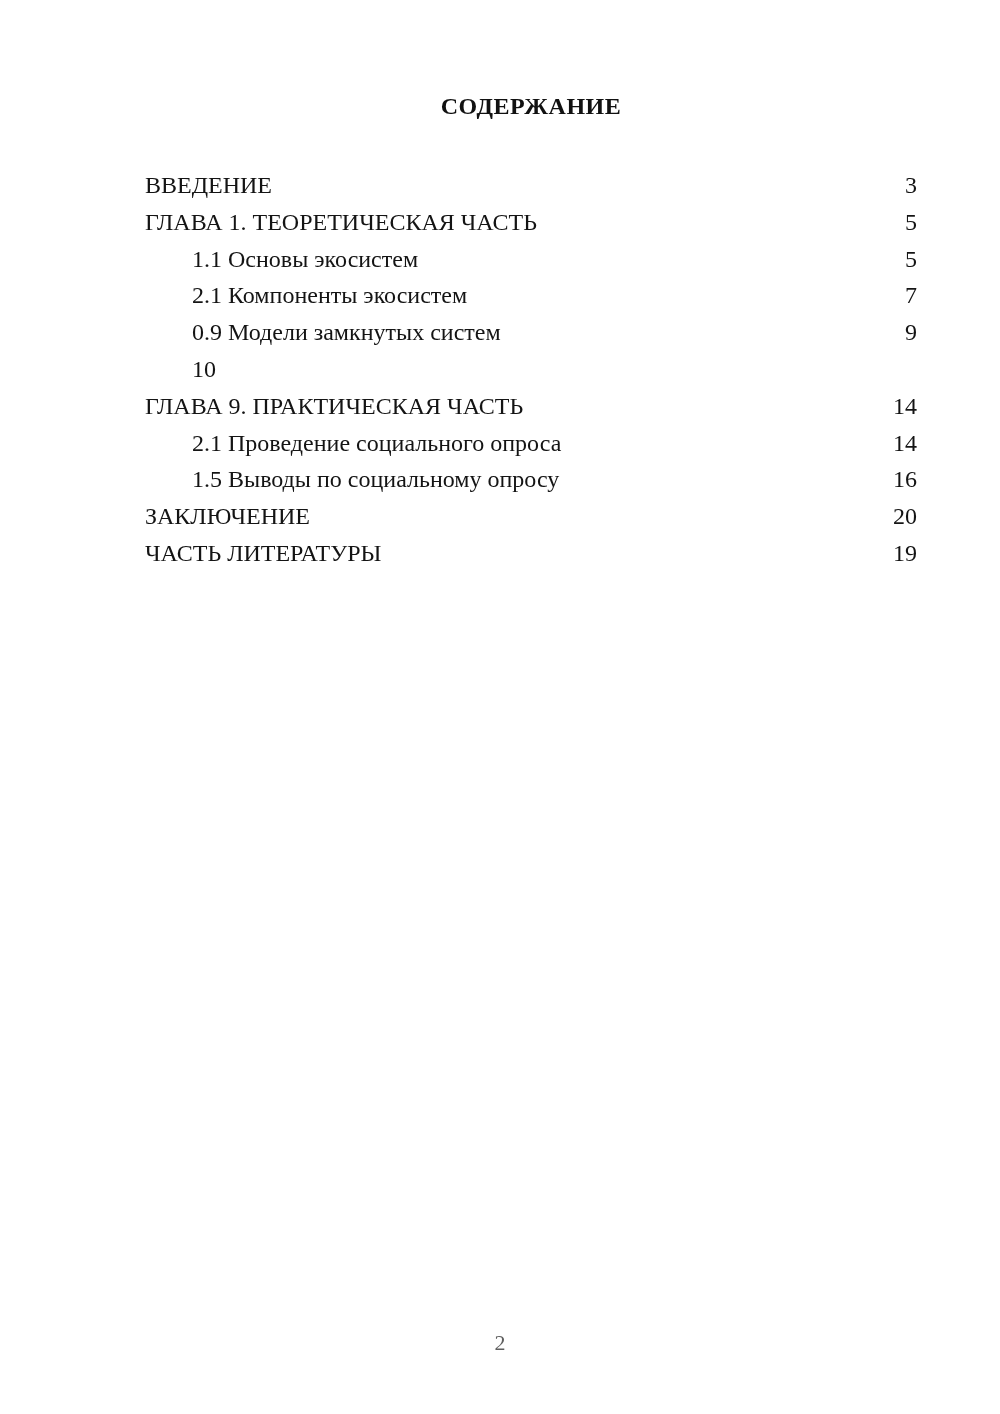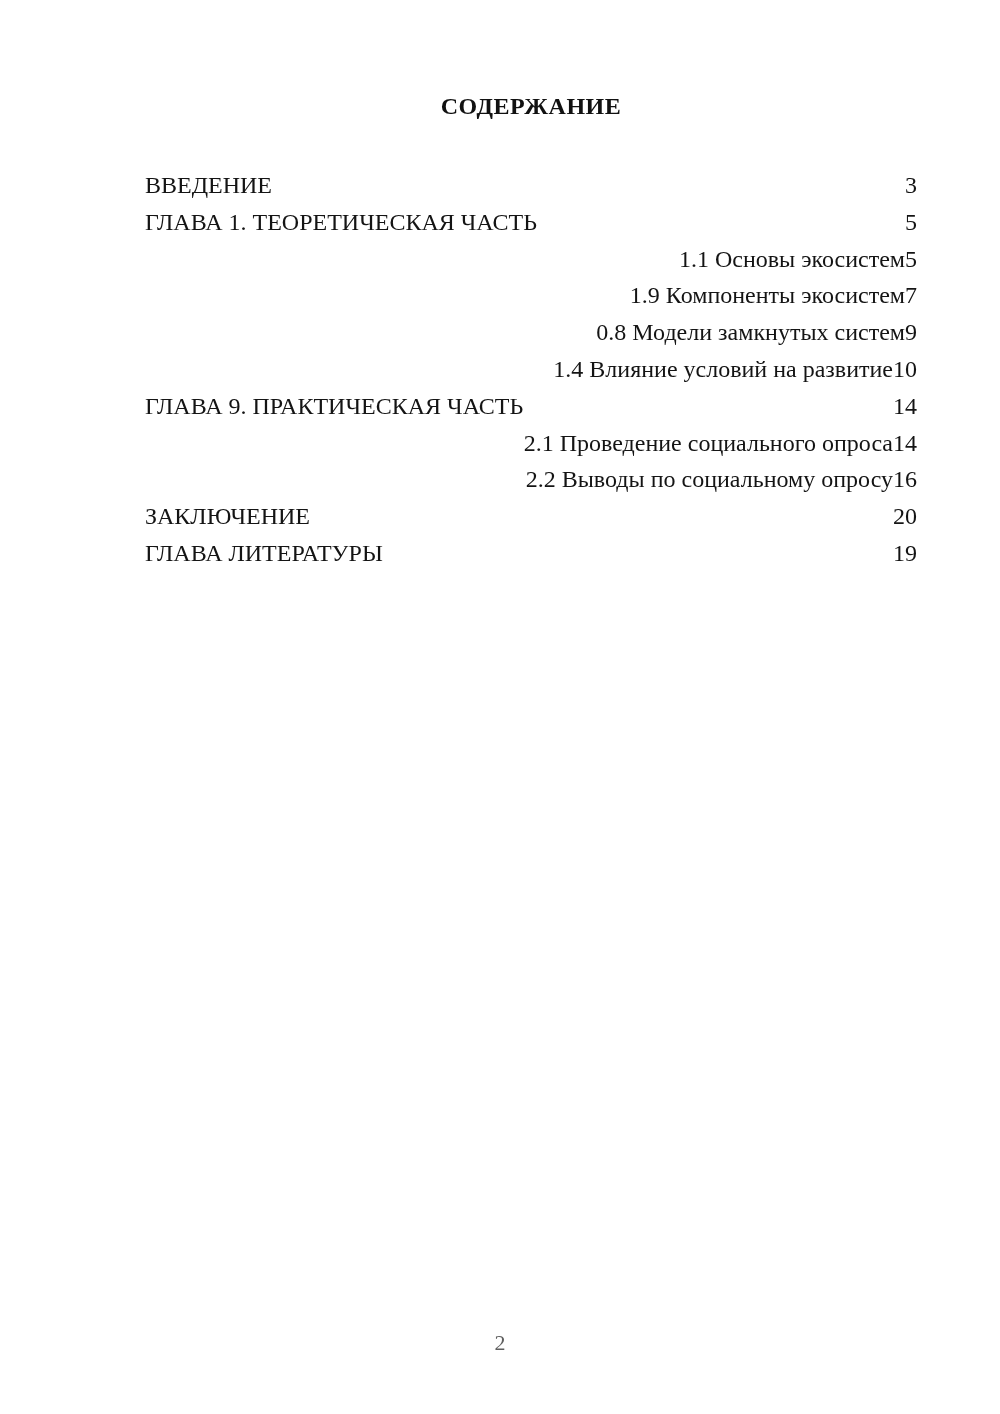--- a/index.html
+++ b/index.html
@@ -38,21 +38,20 @@
     display: flex;
     justify-content: space-between;
     align-items: baseline;
     height: 36.8px;
     font-size: 24px;
     line-height: 36.8px;
     white-space: nowrap;
   }
   .toc-row.level-1 {
     padding-left: 47px;
-    justify-content: flex-end;
   }
   .toc-label {
     text-align: left;
   }
   .toc-page {
     text-align: right;
   }
   .footer-page-number {
     position: absolute;
     top: 1330px;
@@ -77,48 +76,47 @@
       </div>
       <div class="toc-row">
         <span class="toc-label">ГЛАВА 1. ТЕОРЕТИЧЕСКАЯ ЧАСТЬ</span>
         <span class="toc-page">5</span>
       </div>
       <div class="toc-row level-1">
         <span class="toc-label">1.1 Основы экосистем</span>
         <span class="toc-page">5</span>
       </div>
       <div class="toc-row level-1">
-        <span class="toc-label">1.9 Компоненты экосистем</span>
+        <span class="toc-label">2.1 Компоненты экосистем</span>
         <span class="toc-page">7</span>
       </div>
       <div class="toc-row level-1">
-        <span class="toc-label">0.8 Модели замкнутых систем</span>
+        <span class="toc-label">0.9 Модели замкнутых систем</span>
         <span class="toc-page">9</span>
       </div>
       <div class="toc-row level-1">
-        <span class="toc-label">1.4 Влияние условий на развитие</span>
         <span class="toc-page">10</span>
       </div>
       <div class="toc-row">
         <span class="toc-label">ГЛАВА 9. ПРАКТИЧЕСКАЯ ЧАСТЬ</span>
         <span class="toc-page">14</span>
       </div>
       <div class="toc-row level-1">
         <span class="toc-label">2.1 Проведение социального опроса</span>
         <span class="toc-page">14</span>
       </div>
       <div class="toc-row level-1">
-        <span class="toc-label">2.2 Выводы по социальному опросу</span>
+        <span class="toc-label">1.5 Выводы по социальному опросу</span>
         <span class="toc-page">16</span>
       </div>
       <div class="toc-row">
         <span class="toc-label">ЗАКЛЮЧЕНИЕ</span>
         <span class="toc-page">20</span>
       </div>
       <div class="toc-row">
-        <span class="toc-label">ГЛАВА ЛИТЕРАТУРЫ</span>
+        <span class="toc-label">ЧАСТЬ ЛИТЕРАТУРЫ</span>
         <span class="toc-page">19</span>
       </div>
     </div>
 
   <div class="footer-page-number">2</div>
 
 </div>
 
 </body></html>

